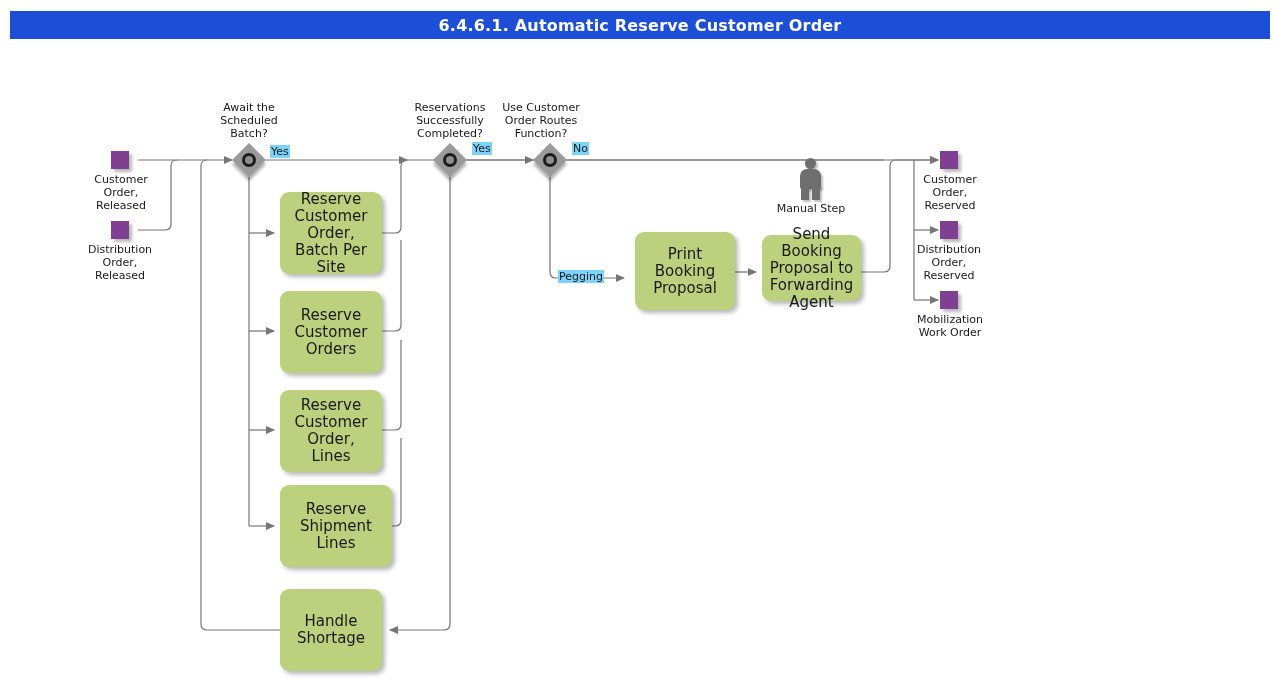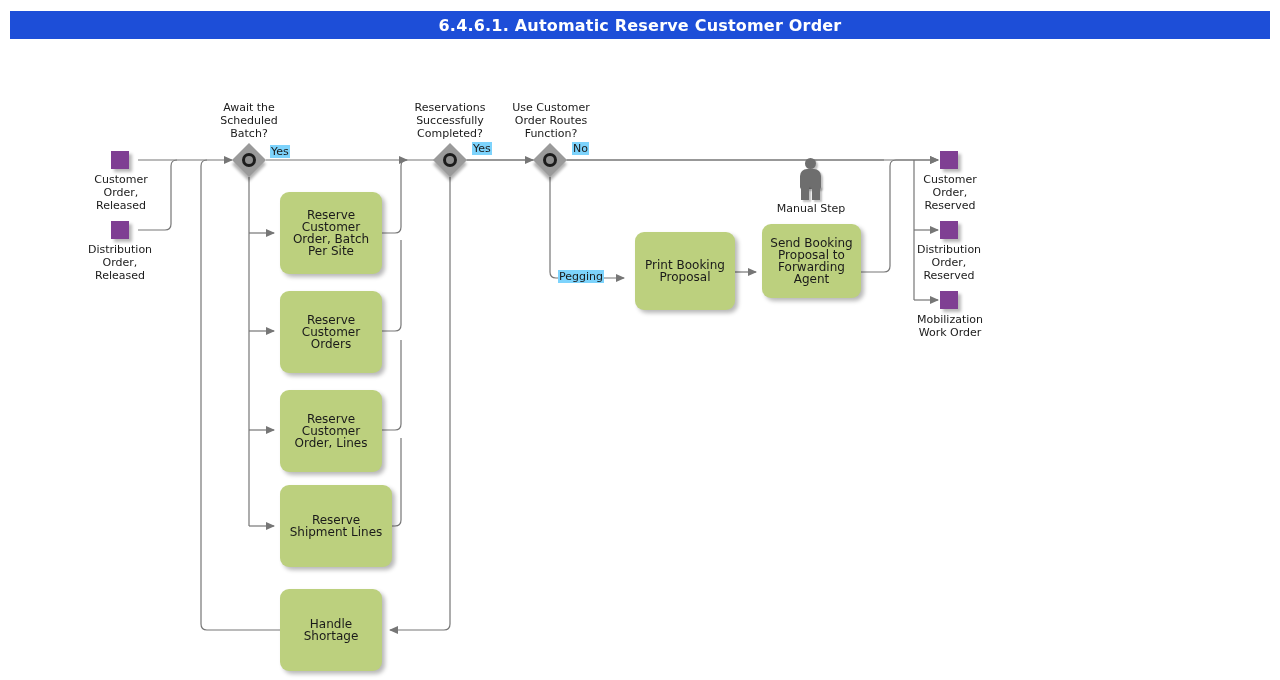--- a/index.html
+++ b/index.html
@@ -52,22 +52,22 @@
 
   .task {
     background: #bcd07e;
     border-radius: 9px;
     box-shadow: 3px 3px 4px rgba(0,0,0,.28);
     display: flex;
     align-items: center;
     justify-content: center;
     text-align: center;
     color: #1a1a1a;
-    font-size: 12px;
-    line-height: 12px;
+    font-size: 15px;
+    line-height: 17px;
     padding: 0 6px;
     box-sizing: border-box;
     z-index: 5;
   }
 
   .event {
     width: 18px;
     height: 18px;
     background: #7f3f93;
     box-shadow: 3px 3px 3px rgba(0,0,0,.28);
@@ -261,21 +261,21 @@
     <div class="gw-ring"></div>
   </div>
   <div class="gw-label" style="left:400px; top:101px; width:100px;">Reservations
 Successfully
 Completed?</div>
 
   <div class="node gateway" style="left:533px; top:143px;">
     <div class="gw-diamond"></div>
     <div class="gw-ring"></div>
   </div>
-  <div class="gw-label" style="left:500px; top:101px; width:102px;">Use Customer
+  <div class="gw-label" style="left:490px; top:101px; width:102px;">Use Customer
 Order Routes
 Function?</div>
 
   <div class="flow-label" style="left:270px; top:145px;">Yes</div>
   <div class="flow-label" style="left:472px; top:142px;">Yes</div>
   <div class="flow-label" style="left:572px; top:142px;">No</div>
   <div class="flow-label" style="left:558px; top:270px;">Pegging</div>
 
   <div class="node task" style="left:280px; top:192px; width:102px; height:82px;">
     <span>Reserve
@@ -303,21 +303,21 @@
 
   <div class="node task" style="left:280px; top:589px; width:102px; height:82px;">
     <span>Handle Shortage</span>
   </div>
 
   <div class="node task" style="left:635px; top:232px; width:100px; height:78px;">
     <span>Print Booking
 Proposal</span>
   </div>
 
-  <div class="node task" style="left:762px; top:224px; width:99px; height:74px;justify-content:flex-end;">
+  <div class="node task" style="left:762px; top:235px; width:99px; height:66px;justify-content:flex-end;">
     <span>Send Booking
 Proposal to
 Forwarding
 Agent</span>
   </div>
 
   <div class="node manual-step" style="left:796px; top:158px; width:30px; height:60px;">
     <div class="ms-head"></div>
     <div class="ms-body"></div>
     <div class="ms-legL"></div>

